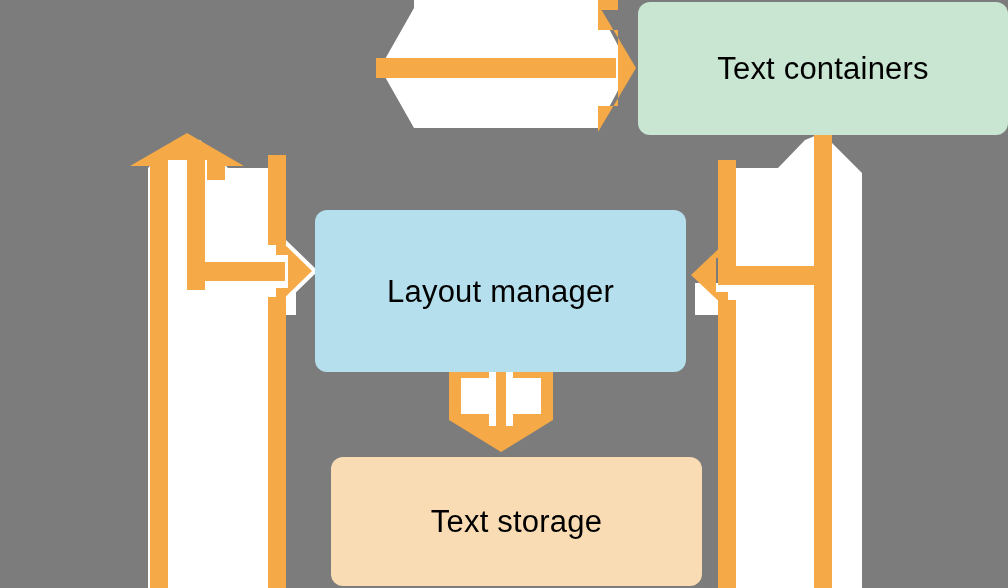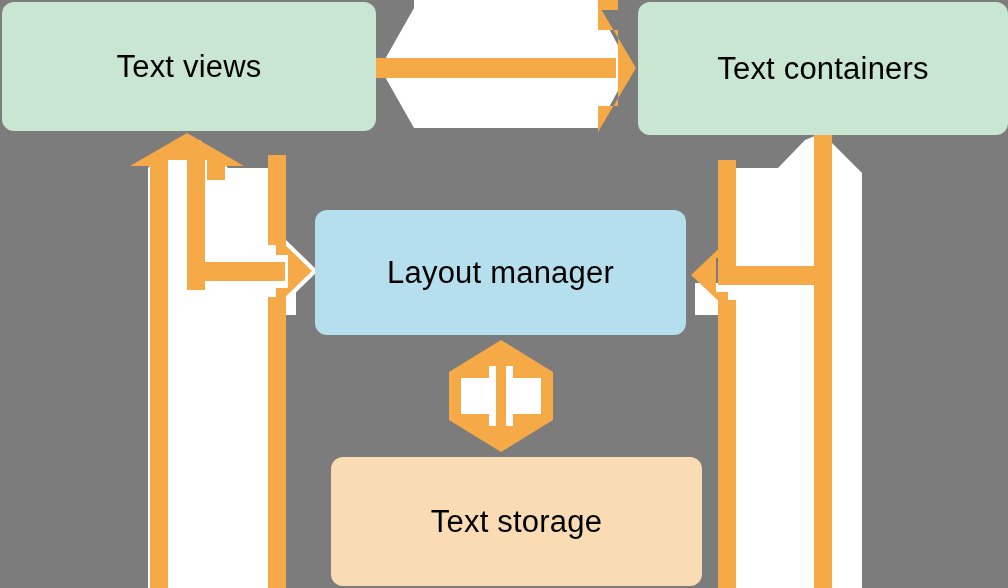--- a/index.html
+++ b/index.html
@@ -45,21 +45,21 @@
   #node-text-containers {
     left: 638px;
     top: 2px;
     width: 370px;
     height: 133px;
   }
   #node-layout-manager {
     left: 315px;
     top: 210px;
     width: 371px;
-    height: 125px;
+    height: 162px;
   }
   #node-text-storage {
     left: 315px;
     top: 457px;
     width: 371px;
     height: 129px;
     margin-left: 16px;
   }
 </style>
 </head>
@@ -164,23 +164,20 @@
                L 506,366
                L 506,426
                L 513,426
                L 513,414
                L 541,414
                Z"></path>
     </g>
 
   </svg>
 
-  <div class="node-box" id="node-text-views" style="background:#c8e6d1">
-    <span>Text views</span>
-  </div>
 
   <div class="node-box" id="node-text-containers" style="background:#c8e6d1">
     <span>Text containers</span>
   </div>
 
   <div class="node-box" id="node-layout-manager" style="background:#b5dfec">
     <span>Layout manager</span>
   </div>
 
   <div class="node-box" id="node-text-storage" style="background:#fadcb4">

